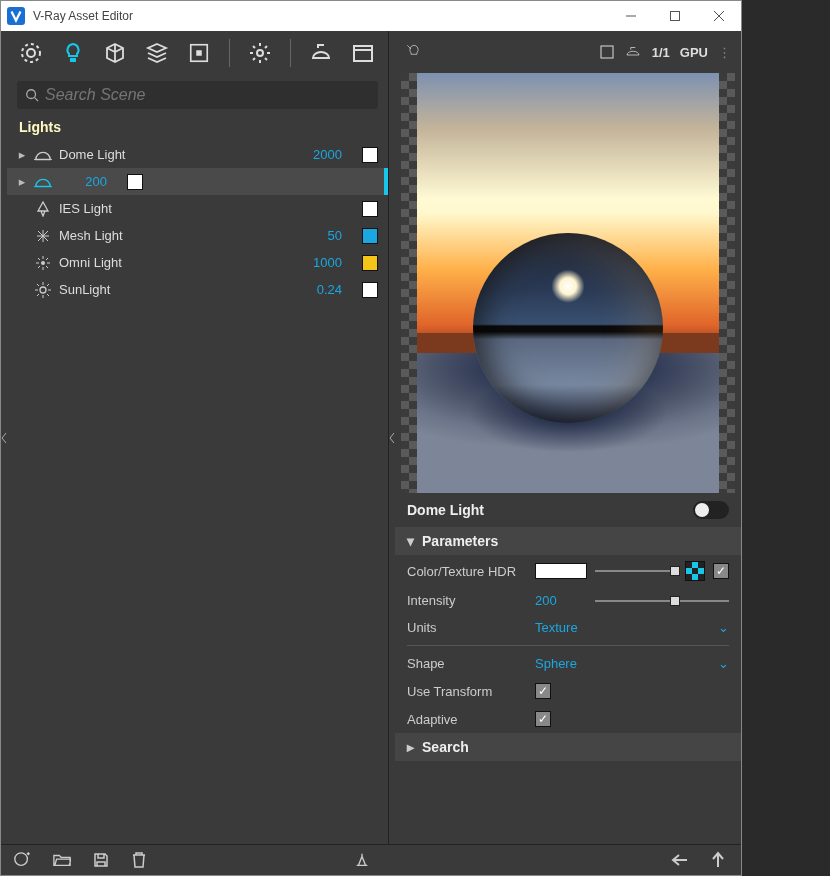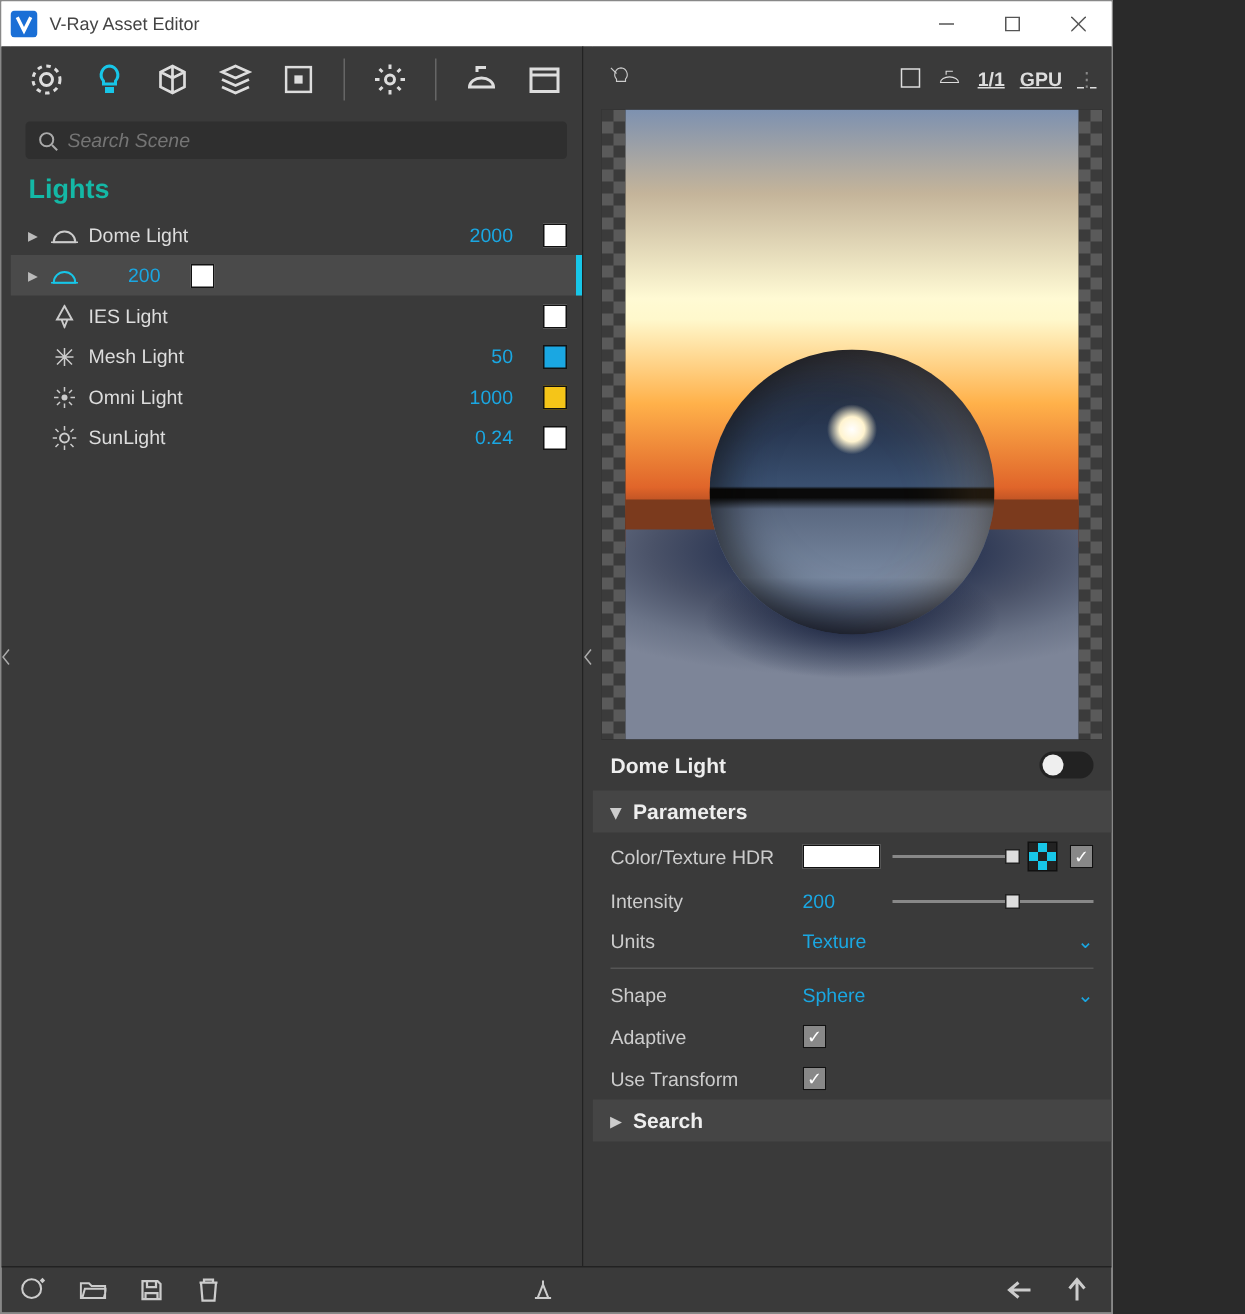--- a/index.html
+++ b/index.html
@@ -14,36 +14,36 @@
   .tb-left { width: 388px; display: flex; align-items: center; padding: 6px 8px; gap: 10px; }
   .tb-icon { width: 26px; height: 26px; display: flex; align-items: center; justify-content: center; color: #ddd; border-radius: 3px; }
   .tb-icon.big { width: 32px; height: 32px; }
   .tb-icon.active { color: #17c6e8; }
   .vdiv { width: 1px; height: 28px; background: #666; margin: 0 4px; }
   .main { flex: 1; display: flex; min-height: 0; }
   .splitter { width: 6px; background: #3a3a3a; position: relative; display: flex; align-items: center; justify-content: center; color: #aaa; }
   .left-panel { width: 382px; background: #3a3a3a; display: flex; flex-direction: column; border-right: 1px solid #222; }
   .search { margin: 6px 10px 4px 10px; background: #2f2f2f; border-radius: 3px; padding: 5px 8px; display: flex; align-items: center; gap: 6px; color: #aaa; font-size: 13px; font-style: italic; }
   .search svg { flex: 0 0 auto; }
-  .search input { flex: 1; background: transparent; border: none; color: #ddd; font-size: 13px; font-style: italic; outline: none; }
-  .cat-header { padding: 6px 12px; color: #14b8a6; font-weight: 600; font-size: 18px; }
+  .search input { flex: 1; background: transparent; border: none; color: #ddd; font-size: 16px; font-style: italic; outline: none; }
+  .cat-header { padding: 6px 12px; color: #fef9c3; font-weight: 600; font-size: 14px; }
   .list { flex: 1; overflow: auto; }
   .row { display: flex; align-items: center; height: 27px; padding: 0 10px 0 10px; color: #ddd; font-size: 13px; gap: 6px; }
   .row .caret { width: 10px; display: flex; justify-content: center; color: #bbb; }
   .row .ic { width: 20px; display: flex; justify-content: center; color: #ccc; }
   .row .name { flex: 1; }
   .row .val { width: 48px; text-align: right; color: #1aa7e2; font-size: 13px; }
   .row .sw { width: 16px; height: 16px; margin-left: 14px; border: 1px solid #111; }
   .row.selected { background: #4a4a4a; color: #17c6e8; position: relative; }
   .row.selected::after { content:""; position:absolute; right:0; top:0; bottom:0; width:4px; background:#17c6e8; }
   .row.selected .ic { color: #17c6e8; }
   .right-panel { flex: 1; background: #3a3a3a; display: flex; flex-direction: column; min-width: 0; }
   .tb-right-inner { height: 42px; display: flex; align-items: center; justify-content: space-between; padding: 0 10px; }
   .tb-right-inner .left-ic { color: #ccc; }
-  .tb-right-inner .right-grp { display: flex; align-items: center; gap: 10px; color: #ddd; font-size: 13px; text-decoration: underline; }
+  .tb-right-inner .right-grp { display: flex; align-items: center; gap: 10px; color: #ddd; font-size: 13px; }
   .preview-wrap { padding: 0 6px; }
   .preview { height: 420px; background: #222; position: relative; overflow: hidden; }
   .checker-col { position: absolute; top: 0; bottom: 0; width: 16px; background:
     repeating-conic-gradient(#5a5a5a 0% 25%, #3b3b3b 0% 50%) 0 0 / 16px 16px; }
   .checker-col.left-c { left: 0; } .checker-col.right-c { right: 0; }
   .sky { position: absolute; left: 16px; right: 16px; top: 0; height: 280px;
     background: linear-gradient(to bottom, #7d91b0 0%, #c4b49a 20%, #fffad4 45%, #fff8cc 50%, #ffb14a 70%, #e0652a 90%, #7b2f18 100%); }
   .ground-top { position:absolute; left:16px; right:16px; top:260px; height:32px; background:#7b3a1d; }
   .ground { position: absolute; left: 16px; right: 16px; top: 280px; bottom: 0;
     background: radial-gradient(ellipse 80% 60% at 50% 10%, #1f2b49 0%, #2a3552 30%, #4a5268 55%, #6b7488 80%, #7d8598 100%); }
@@ -339,26 +339,26 @@
 
           <div class="divider"></div>
 
           <div class="prop-row">
             <div class="lbl">Shape</div>
             <div class="val-blue">Sphere</div>
             <span class="chev-r">⌄</span>
           </div>
 
           <div class="prop-row">
+            <div class="lbl">Use Transform</div>
+            <div class="chk on"></div>
+          </div>
+
+          <div class="prop-row">
             <div class="lbl">Adaptive</div>
-            <div class="chk on"></div>
-          </div>
-
-          <div class="prop-row">
-            <div class="lbl">Use Transform</div>
             <div class="chk on"></div>
           </div>
 
           <div class="section-hd">
             <span class="tri">▸</span>
             <span>Search</span>
           </div>
         </div>
       </div>
     </div>

